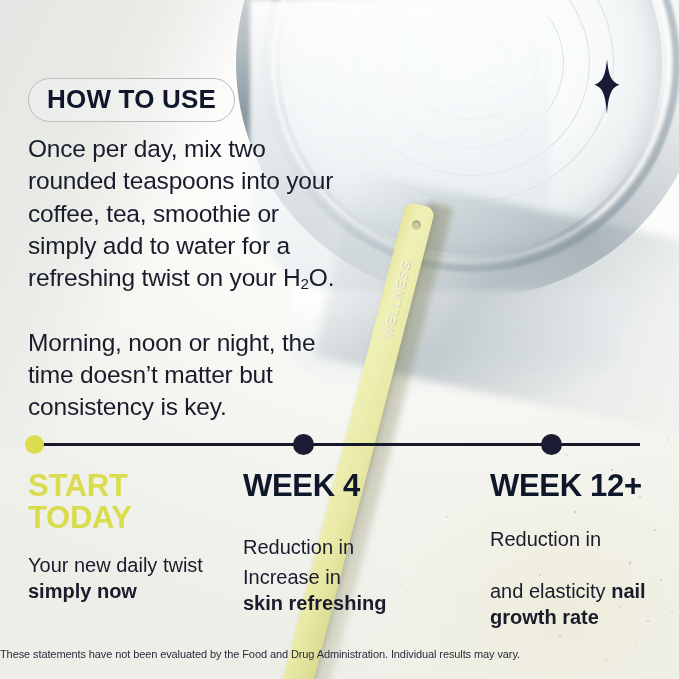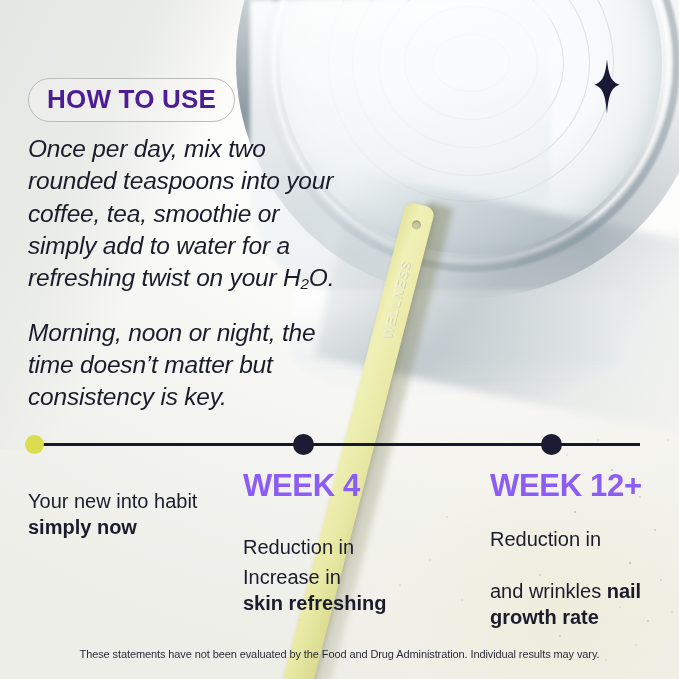--- a/index.html
+++ b/index.html
@@ -153,62 +153,62 @@
 
   .howto-pill {
     position:absolute; left:28px; top:78px;
     padding:7px 18px 9px 18px;
     border:1.4px solid #b9bcbb;
     border-radius:22px;
     background:rgba(250,250,248,.35);
   }
   .howto-pill span {
     font-size:26px; font-weight:700; letter-spacing:.2px;
-    color:#4c1d95; line-height:1;
+    color:#0f172a; line-height:1;
   }
 
   .body-copy {
     position:absolute; left:28px; top:133px; width:312px;
     font-size:24.5px; line-height:1.32;
-    color:#1a1c2c; font-weight:400; letter-spacing:-.2px;font-style:italic;
-  }
-  .body-copy p + p { margin-top:22px; }
+    color:#1a1c2c; font-weight:400; letter-spacing:-.2px;
+  }
+  .body-copy p + p { margin-top:32px; }
   .body-copy sub { font-size:.62em; vertical-align:-.22em; }
 
   
   .tl-line {
     position:absolute; left:34px; top:443px; width:606px; height:3px;
     background:#16182b;
   }
   .tl-dot { position:absolute; border-radius:50%; }
   .tl-dot.start { left:25px; top:435px; width:19px; height:19px; background:#dbdd4f; }
   .tl-dot.w4    { left:293px; top:434px; width:21px; height:21px; background:#1b1c33; }
   .tl-dot.w12   { left:541px; top:434px; width:21px; height:21px; background:#1b1c33; }
 
   .col { position:absolute; }
   .col-start { left:28px;  top:470px; width:205px; }
   .col-w4    { left:243px; top:470px; width:225px; }
   .col-w12   { left:490px; top:470px; width:185px; }
 
   .col h3 {
     font-size:31px; font-weight:700; line-height:1.03;
-    letter-spacing:-.3px; color:#8b5cf6;
+    letter-spacing:-.3px; color:#0f172a;
   }
   .col h3.accent { color:#d9dc4c; }
 
   .col .sub { margin-top:14px; font-size:20px; line-height:1.30; color:#1a1c2c; }
   .col-w4 .sub { margin-top:32px; }
   .col-w12 .sub { margin-top:24px; }
   .col .sub.second { margin-top:4px; }
   .col .sub b { font-weight:700; }
   .col-start .sub { margin-top:18px; }
 
   .disclaimer {
     position:absolute; left:0; right:0; top:648px;
-    text-align:center;
+    text-align:left;
     font-size:11px; color:#2a2c3a; letter-spacing:-.1px;
   }
 
   
   .speckles { position:absolute; inset:0; pointer-events:none; }
 </style>
 </head>
 <body>
 
 <div id="stage">
@@ -255,43 +255,44 @@
       <p><span>Once per day, mix two rounded teaspoons into your coffee, tea, smoothie or simply add to water for a refreshing twist on your H</span><sub>2</sub><span>O.</span></p>
       <p>Morning, noon or night, the time doesn’t matter but consistency is key.</p>
     </div>
 
     <div class="tl-line"></div>
     <div class="tl-dot start"></div>
     <div class="tl-dot w4"></div>
     <div class="tl-dot w12"></div>
 
     <div class="col col-start">
+      <h3 class="accent">START TODAY</h3>
       <div class="sub">
-        <span>Your new into habit</span><br>
+        <span>Your new daily twist</span><br>
         <b>simply now</b>
       </div>
     </div>
 
     <div class="col col-w4">
       <h3>WEEK 4</h3>
       <div class="sub">
         <span>Reduction in</span><br>
       </div>
       <div class="sub second">
         <span>Increase in</span><br>
         <b>skin refreshing</b>
       </div>
     </div>
 
     <div class="col col-w12">
       <h3>WEEK 12+</h3>
       <div class="sub">
         <span>Reduction in</span><br>
         <br>
-        <span>and wrinkles </span><b>nail growth rate</b>
+        <span>and elasticity </span><b>nail growth rate</b>
       </div>
     </div>
 
     <div class="disclaimer">These statements have not been evaluated by the Food and Drug Administration. Individual results may vary.</div>
   </div>
 
   <svg class="speckles" width="679" height="679">
     <g fill="#6d6f5c" opacity="0.30">
       <circle cx="612" cy="470" r="1.1"></circle>
         <circle cx="640" cy="497" r="0.9"></circle>

